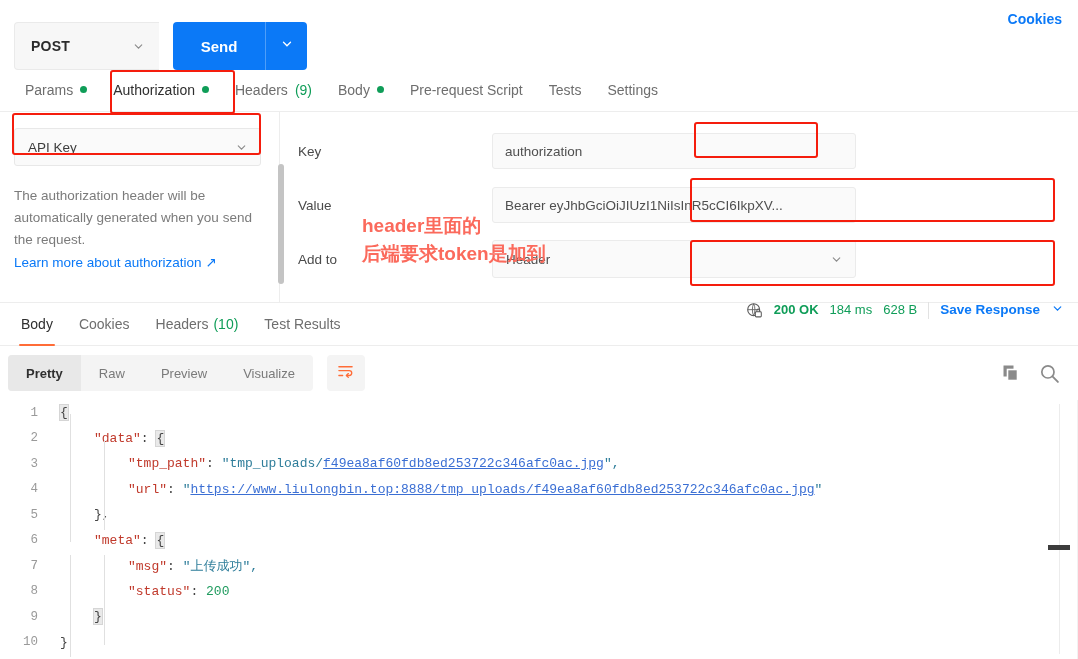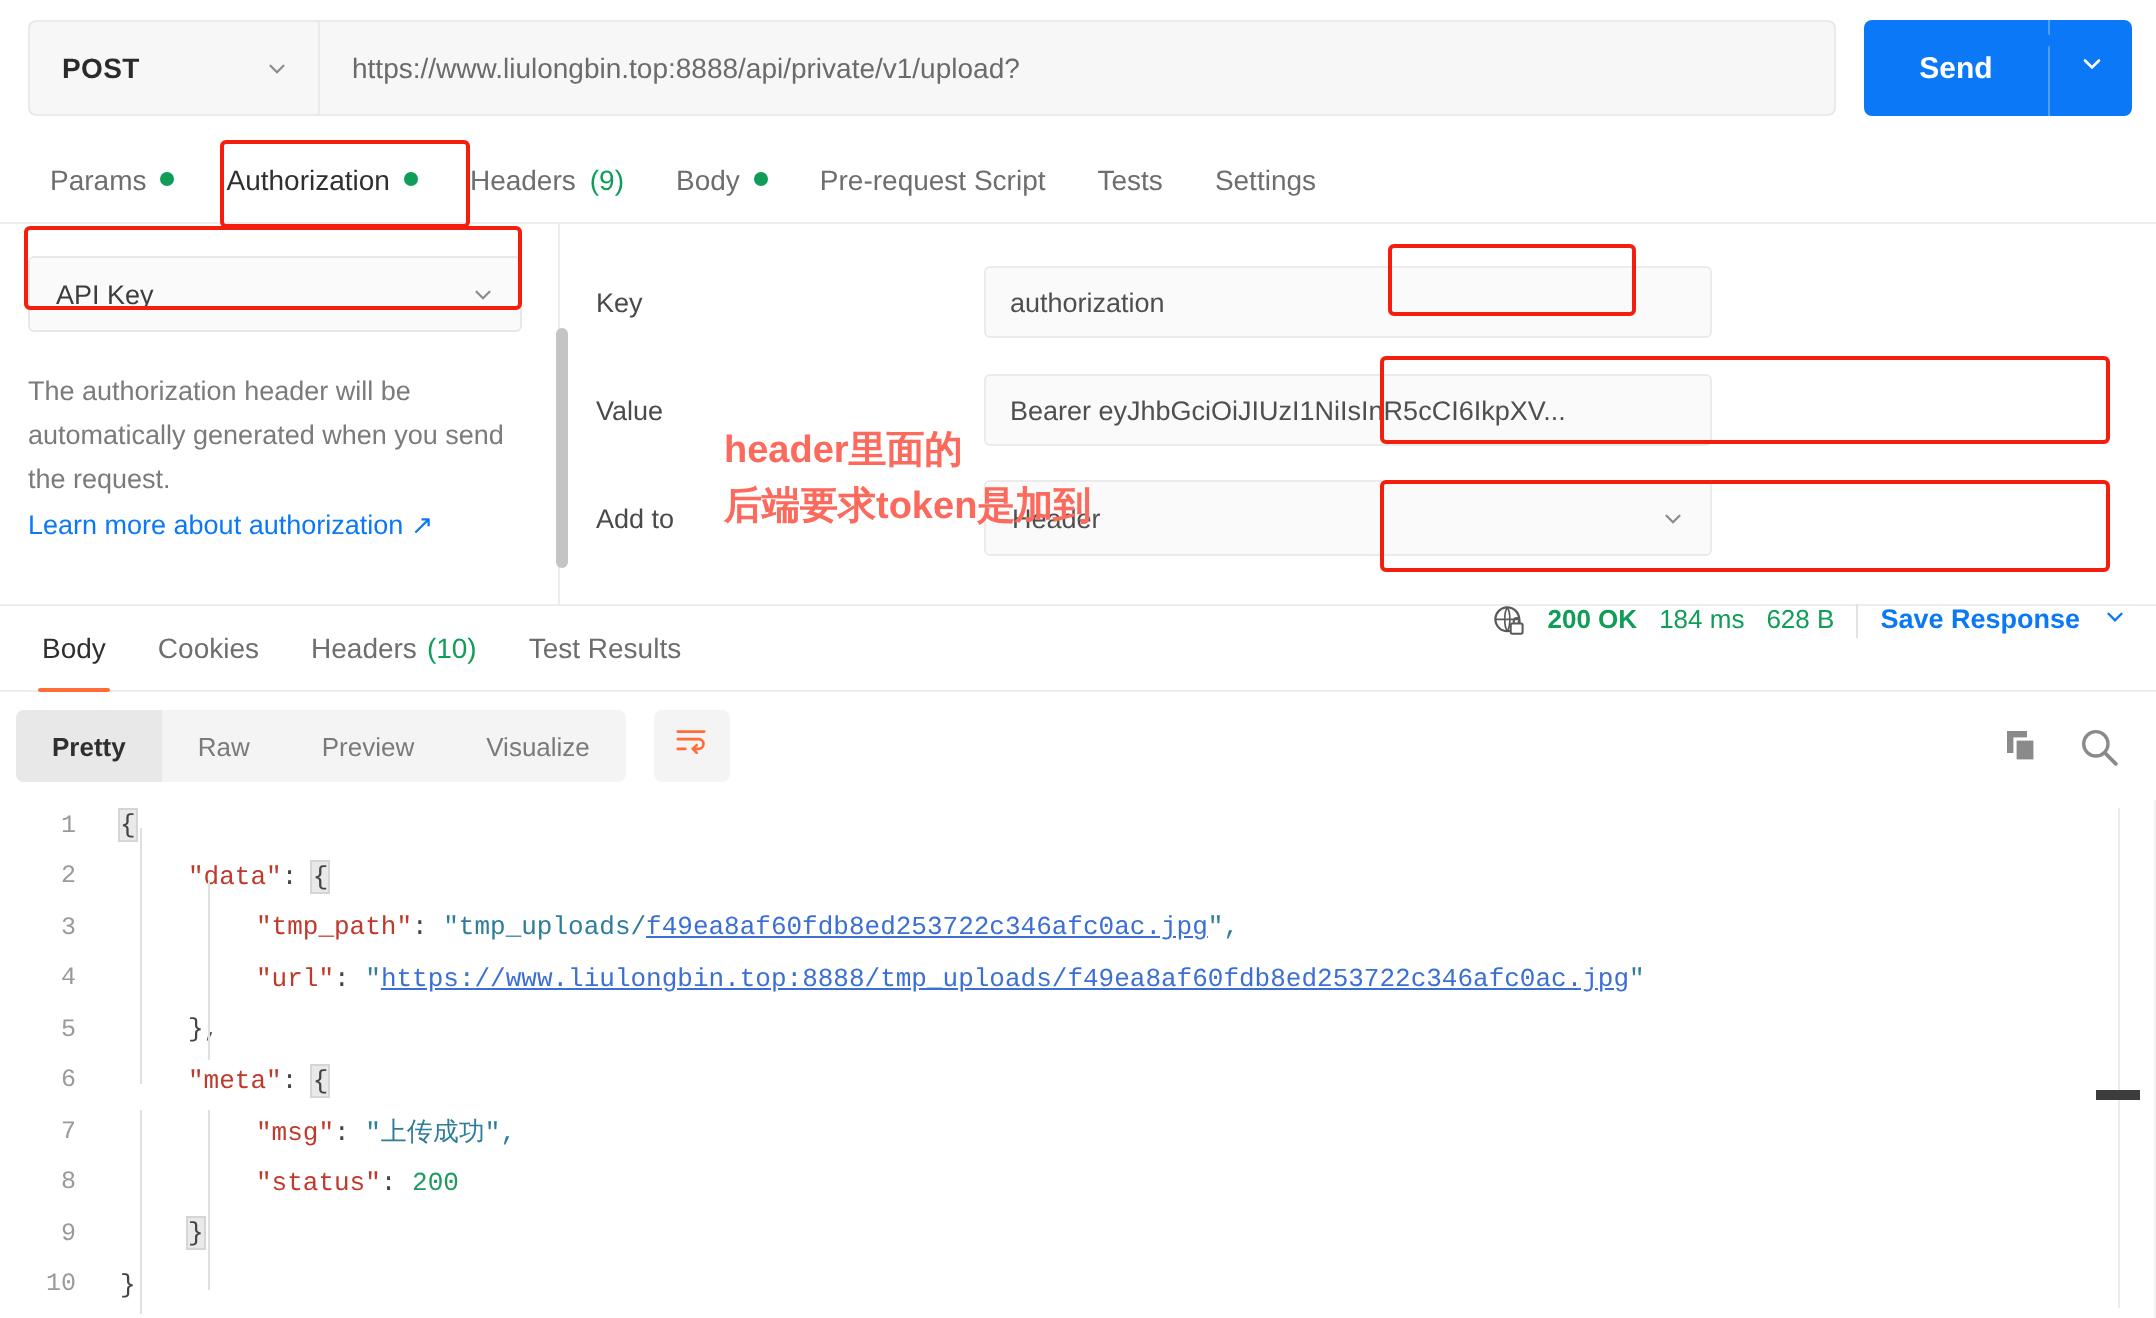--- a/index.html
+++ b/index.html
@@ -6,21 +6,21 @@
   html, body {
     width: 1078px; height: 659px;
     background: #ffffff;
     font-family: "Liberation Sans", sans-serif;
     overflow: hidden;
   }
   body { position: relative; }
 
   
   .urlbar {
-    position: absolute; left: 0; top: 0; width: 1078px; height: 68px;
+    position: absolute; left: 0; top: 12px; width: 1078px; height: 68px;
     display: flex; align-items: center; padding: 10px 12px 10px 14px;
   }
   .method-select {
     width: 145px; height: 48px; background: #f7f7f7;
     border: 1px solid #eaeaea; border-right: none;
     border-radius: 4px 0 0 4px;
     display: flex; align-items: center; justify-content: space-between;
     padding: 0 14px 0 16px; cursor: pointer;
   }
   .method-label { font-size: 14px; font-weight: 700; color: #2b2b2b; letter-spacing: .2px; }
@@ -199,21 +199,20 @@
 
 <div class="urlbar">
   <div class="method-select">
     <span class="method-label">POST</span>
     <span class="chev">
       <svg width="13" height="13" viewBox="0 0 16 16">
           <path d="M4 6l4 4 4-4" stroke="#8c8c8c" stroke-width="1.4" fill="none" stroke-linecap="round"></path>
         </svg>
     </span>
   </div>
-  <div class="url-input">https://www.liulongbin.top:8888/api/private/v1/upload?</div>
   <div class="send-wrap">
     <div class="send-btn">Send</div>
     <div class="send-caret">
       <span>
         <svg width="14" height="14" viewBox="0 0 16 16">
             <path d="M4 6l4 4 4-4" stroke="#ffffff" stroke-width="1.5" fill="none" stroke-linecap="round"></path>
           </svg>
       </span>
     </div>
   </div>

